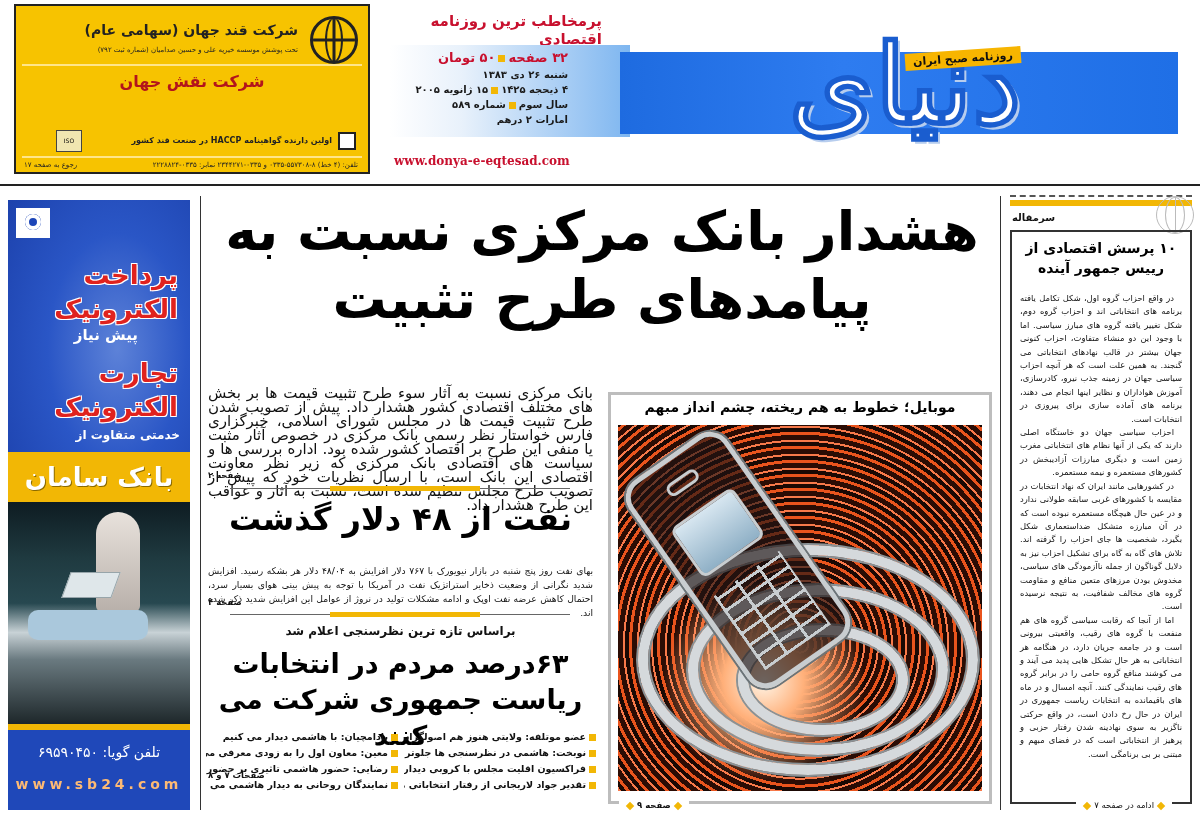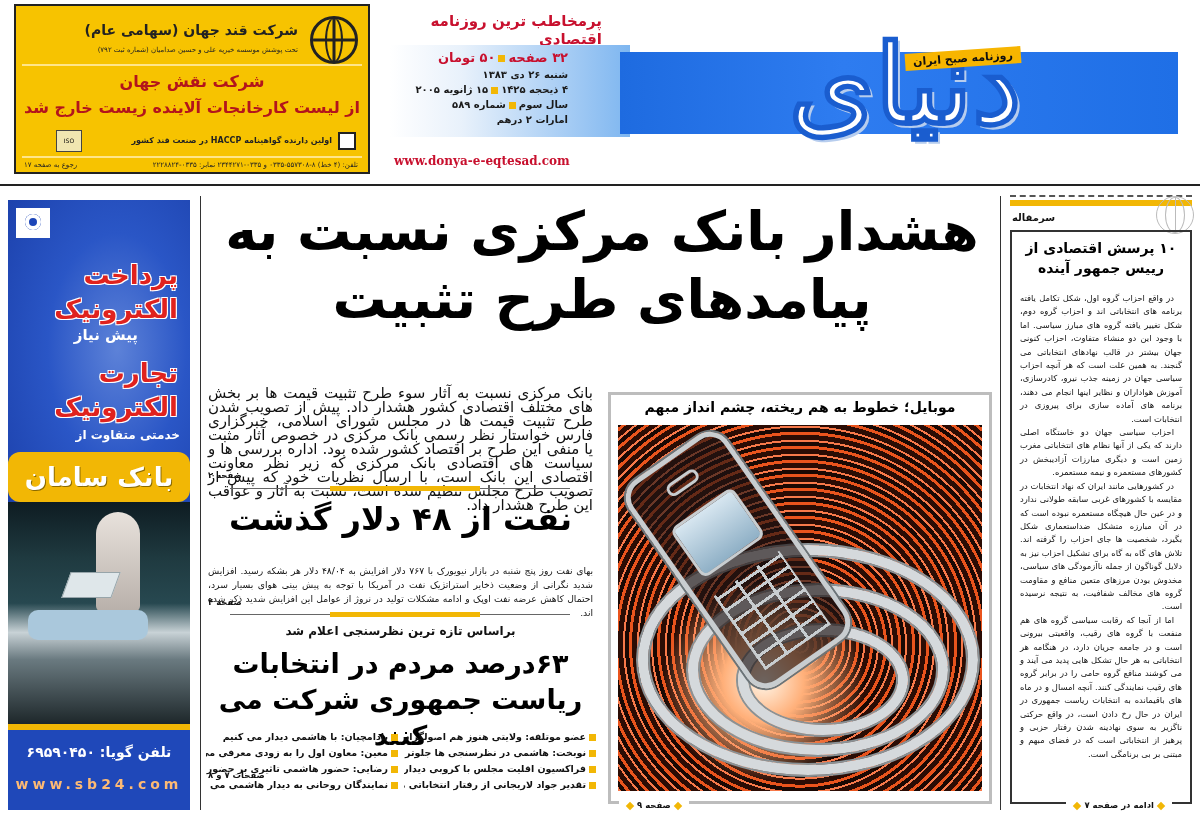--- a/index.html
+++ b/index.html
@@ -46,28 +46,28 @@
   .ad-left .bg { position: absolute; left: 0; right: 0; top: 0; height: 330px; background: radial-gradient(ellipse at 60% 45%, #5d82d8 0%, #2a56c6 45%, #1a3ea8 100%); }
   .ad-left .logo-sq { position: absolute; left: 8px; top: 8px; width: 34px; height: 30px; background: #fff; }
   .ad-left .logo-sq:after { content: ""; position: absolute; left: 9px; top: 6px; width: 16px; height: 16px; border-radius: 50%; background: #1c46b8; box-shadow: inset 0 0 0 4px #fff, inset 0 0 0 7px #1c46b8; }
   .ad-left .red { position: absolute; right: 12px; direction: rtl; text-align: center; font-size: 26px; font-weight: bold; color: #e0221e; line-height: 26px; text-shadow: 1px 1px 0 #fff, -1px -1px 0 #fff, 1px -1px 0 #fff, -1px 1px 0 #fff; }
   .ad-left .r1 { top: 62px; }
   .ad-left .r2 { top: 96px; }
   .ad-left .r3 { top: 160px; }
   .ad-left .r4 { top: 194px; }
   .ad-left .w1 { position: absolute; right: 52px; top: 126px; direction: rtl; font-size: 15px; font-weight: bold; color: #fff; }
   .ad-left .w2 { position: absolute; right: 10px; top: 228px; direction: rtl; font-size: 12px; font-weight: bold; color: #fff; }
-  .ad-left .bank { position: absolute; left: 0; right: 0; top: 252px; height: 50px; background: #f2b705; direction: rtl; text-align: center; font-size: 26px; font-weight: bold; color: #fff; line-height: 50px; letter-spacing: 2px; text-shadow: 1px 1px 0 #8a6a00; border-radius: 12px; }
+  .ad-left .bank { position: absolute; left: 0; right: 0; top: 252px; height: 50px; background: #f2b705; direction: rtl; text-align: center; font-size: 26px; font-weight: bold; color: #fff; line-height: 50px; letter-spacing: 2px; text-shadow: 1px 1px 0 #8a6a00; }
   .ad-left .photo { position: absolute; left: 0; right: 0; top: 302px; height: 225px; background: linear-gradient(180deg, #0e1c22 0%, #1f3a40 25%, #274850 45%, #c8d2d6 58%, #6a7a80 70%, #1a2326 100%); }
   .ad-left .photo .person { position: absolute; left: 88px; top: 10px; width: 44px; height: 100px; background: linear-gradient(#e8e2dc, #b8b0aa); border-radius: 22px 22px 6px 6px; }
   .ad-left .photo .laptop { position: absolute; left: 58px; top: 70px; width: 50px; height: 26px; background: #dfe7ea; transform: skewX(-20deg); border: 1px solid #97a5aa; }
   .ad-left .photo .legs { position: absolute; left: 20px; top: 108px; width: 120px; height: 30px; background: #aac8dc; border-radius: 10px; }
   .ad-left .ystrip { position: absolute; left: 0; right: 0; top: 524px; height: 6px; background: #f2b705; }
   .ad-left .foot { position: absolute; left: 0; right: 0; top: 530px; height: 80px; background: #1f48b9; }
-  .ad-left .tel { position: absolute; left: 0; right: 0; top: 544px; direction: rtl; text-align: center; font-size: 14px; font-weight: bold; color: #fff; }
+  .ad-left .tel { position: absolute; left: 0; right: 0; top: 544px; direction: rtl; text-align: center; font-size: 14px; font-weight: normal; color: #fff; }
   .ad-left .www { position: absolute; left: 0; right: 0; top: 576px; text-align: center; font-size: 14px; font-weight: bold; color: #fdba74; letter-spacing: 4px; }
 
   
   .vline { position: absolute; top: 196px; width: 1px; background: #333; }
   .headline { position: absolute; left: 204px; top: 198px; width: 796px; direction: rtl; text-align: center; font-size: 54px; font-weight: bold; line-height: 68px; color: #000; letter-spacing: -1px; }
 
   .lead { position: absolute; left: 208px; top: 386px; width: 385px; direction: rtl; text-align: justify; font-size: 15px; line-height: 14px; color: #111; }
   .pgref { position: absolute; direction: rtl; font-size: 8.5px; font-weight: bold; color: #111; }
 
   .sectrule { position: absolute; left: 230px; width: 340px; height: 1px; background: #666; }
@@ -104,35 +104,34 @@
   .edhdr-y { position: absolute; left: 1010px; top: 200px; width: 182px; height: 6px; background: #f2b705; }
   .edglobe { position: absolute; left: 1156px; top: 196px; width: 38px; height: 38px; border: 1px solid #bbb; border-radius: 50%; overflow: hidden; }
   .edglobe:before { content: ""; position: absolute; left: 50%; top: 0; bottom: 0; width: 1px; background: #bbb; }
   .edglobe:after { content: ""; position: absolute; left: 8px; right: 8px; top: 0; bottom: 0; border: 1px solid #bbb; border-radius: 50%; }
   .edlabel { position: absolute; right: 152px; top: 212px; direction: rtl; font-size: 10px; font-weight: bold; color: #111; }
   .edlabel { right: auto; left: 1012px; }
   .edbox { position: absolute; left: 1010px; top: 230px; width: 182px; height: 574px; border: 2px solid #333; }
   .edtitle { position: absolute; left: 0; right: 0; top: 6px; direction: rtl; text-align: center; font-size: 14px; font-weight: bold; line-height: 20px; color: #000; }
   .edtext { position: absolute; left: 8px; right: 8px; top: 60px; direction: rtl; text-align: justify; font-size: 8.4px; line-height: 13.4px; color: #111; }
   .edtext p { text-indent: 8px; }
-  .edfoot { position: absolute; right: 18px; bottom: -8px; background: #fff; padding: 0 4px; direction: rtl; font-size: 8.5px; font-weight: bold; color: #111; margin-top: 36px; }
+  .edfoot { position: absolute; right: 18px; bottom: -8px; background: #fff; padding: 0 4px; direction: rtl; font-size: 8.5px; font-weight: normal; color: #111; margin-top: 36px; }
   .edfoot .dm { display: inline-block; width: 6px; height: 6px; background: #f2b705; transform: rotate(45deg); margin: 0 4px; vertical-align: middle; }
 </style>
 </head>
 <body>
 
 <div class="ad-top rtl">
   <div class="globe">
       <div class="ell"></div>
     </div>
   <div class="l1">شرکت قند جهان (سهامی عام)</div>
   <div class="l2">تحت پوشش موسسه خیریه علی و حسین صدامیان (شماره ثبت ۷۹۲)</div>
   <div class="sep1"></div>
   <div class="l3">شرکت نقش جهان</div>
-  <div class="l4">از لیست کارخانجات آلاینده زیست خارج شد</div>
   <div class="cert1"></div>
   <div class="l5">اولین دارنده گواهینامه HACCP در صنعت قند کشور</div>
   <div class="cert2">ISO</div>
   <div class="sep2"></div>
   <div class="l6">تلفن: (۴ خط) ۸-۵۵۷۳۰۸-۰۳۳۵ و ۰۳۳۵-۲۳۴۴۲۷۱ نمابر: ۰۳۳۵-۲۲۲۸۸۲۴</div>
   <div class="l7">رجوع به صفحه ۱۷</div>
 </div>
 
 <div class="info">
   <div class="tag rtl">پرمخاطب ترین روزنامه اقتصادی</div>

